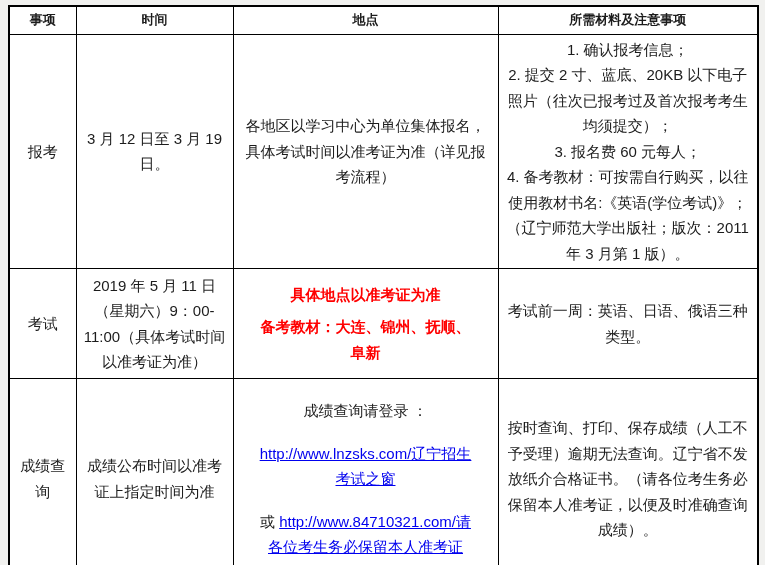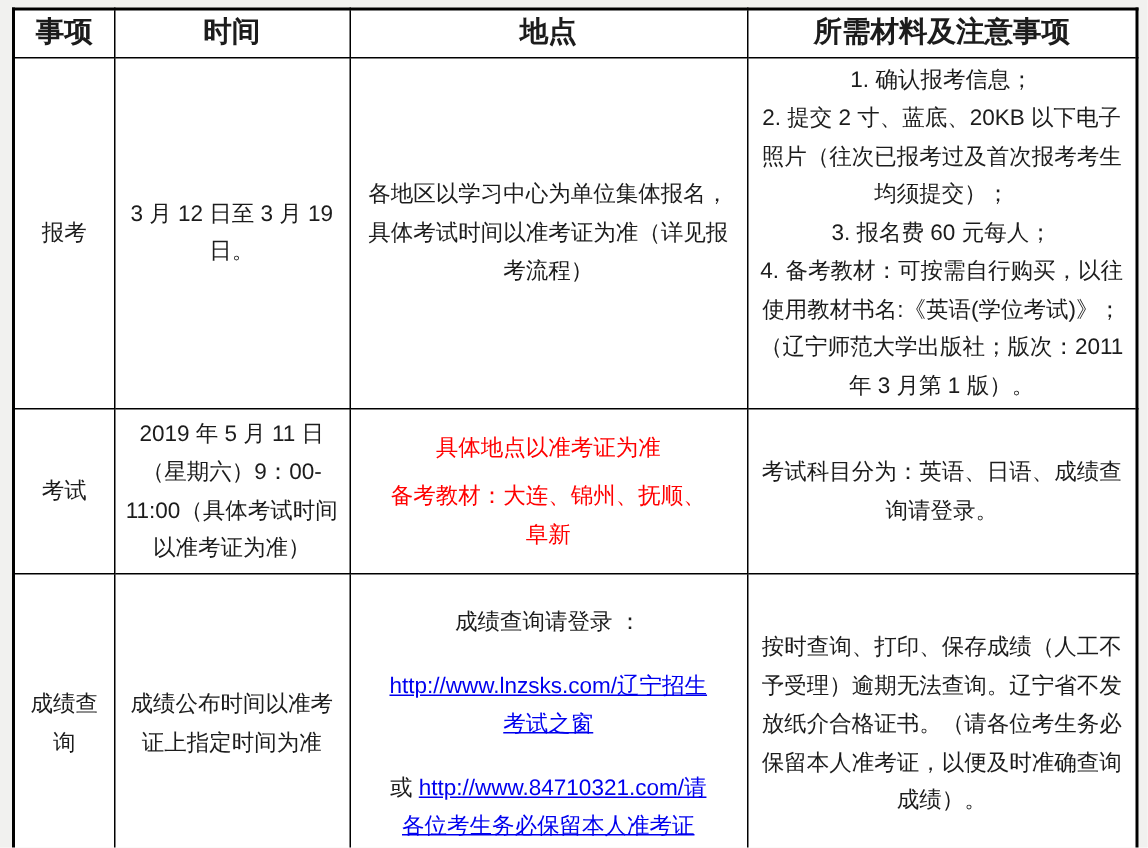--- a/index.html
+++ b/index.html
@@ -27,36 +27,36 @@
     padding: 2px 6px;
     vertical-align: middle;
     font-size: 15px;
     line-height: 1.7;
     color: #1c1c1c;
     word-break: break-word;
     overflow: hidden;
   }
   th {
     font-weight: bold;
-    font-size: 19px;
+    font-size: 13px;
     line-height: 1.4;
   }
   td { text-align: center; }
   tr.header-row  { height: 28px; }
   tr.row-register{ height: 226px; }
   tr.row-ticket  { height: 48px; }
   tr.row-exam    { height: 110px; }
   tr.row-score   { height: 126px; }
   p.note {
     margin: 0;
     padding: 0;
   }
   .red-line {
     color: #ff0000;
-    font-weight: normal;
+    font-weight: bold;
     margin: 7px 14px;
   }
   a.link {
     color: #0000ee;
     text-decoration: underline;
     word-break: break-all;
     cursor: pointer;
   }
   .loc-line { margin: 17px; }
 </style>
@@ -91,21 +91,21 @@
           <p class="note">4. 备考教材：可按需自行购买，以往使用教材书名:《英语(学位考试)》；（辽宁师范大学出版社；版次：2011 年 3 月第 1 版）。</p>
         </td>
       </tr>
       <tr class="row-exam">
         <td>考试</td>
         <td>2019 年 5 月 11 日（星期六）9：00-11:00（具体考试时间以准考证为准）</td>
         <td>
           <p class="red-line">具体地点以准考证为准</p>
           <p class="red-line">备考教材：大连、锦州、抚顺、阜新</p>
         </td>
-        <td>考试科目分为：英语、日语、成绩查询请登录。</td>
+        <td>考试前一周：英语、日语、俄语三种类型。</td>
       </tr>
       <tr class="row-score">
         <td>成绩查询</td>
         <td>成绩公布时间以准考证上指定时间为准</td>
         <td>
           <p class="loc-line">成绩查询请登录 ：</p>
           <p class="loc-line">
             <a class="link">http://www.lnzsks.com/辽宁招生考试之窗</a>
           </p>
           <p class="loc-line">

